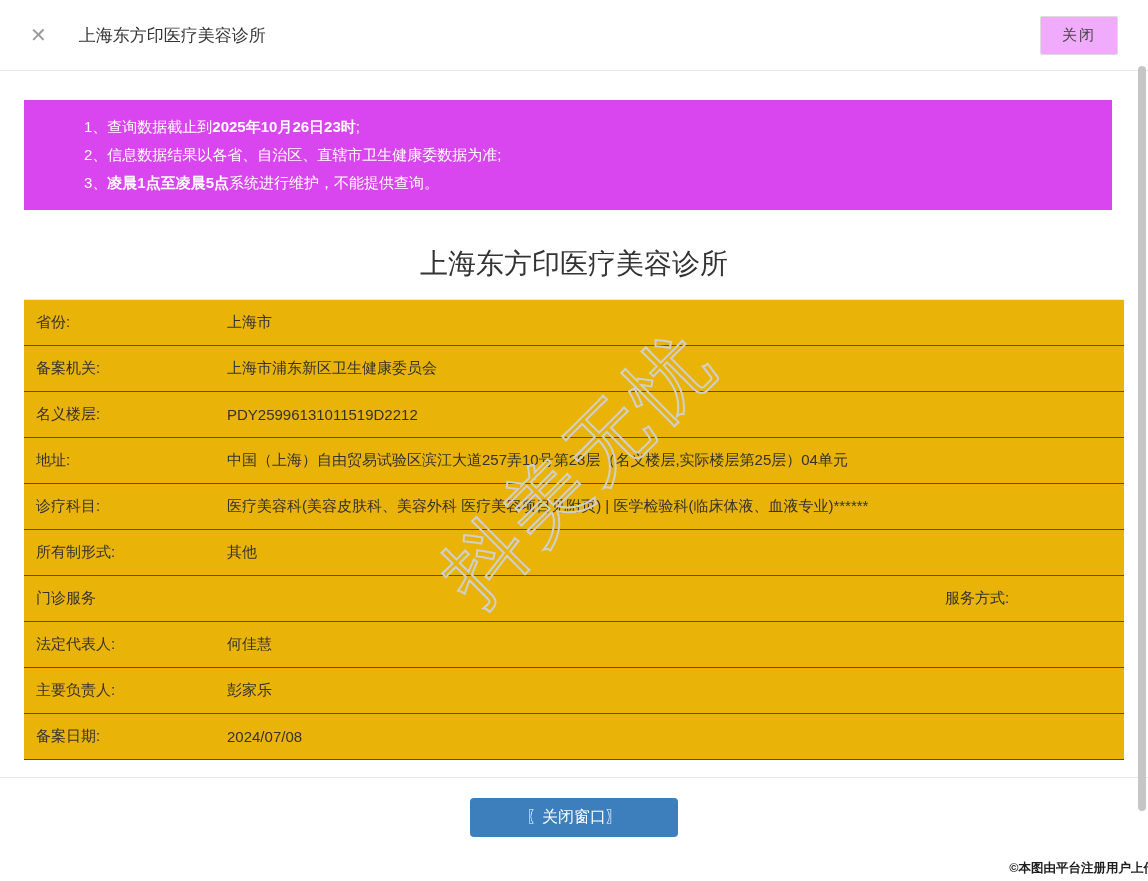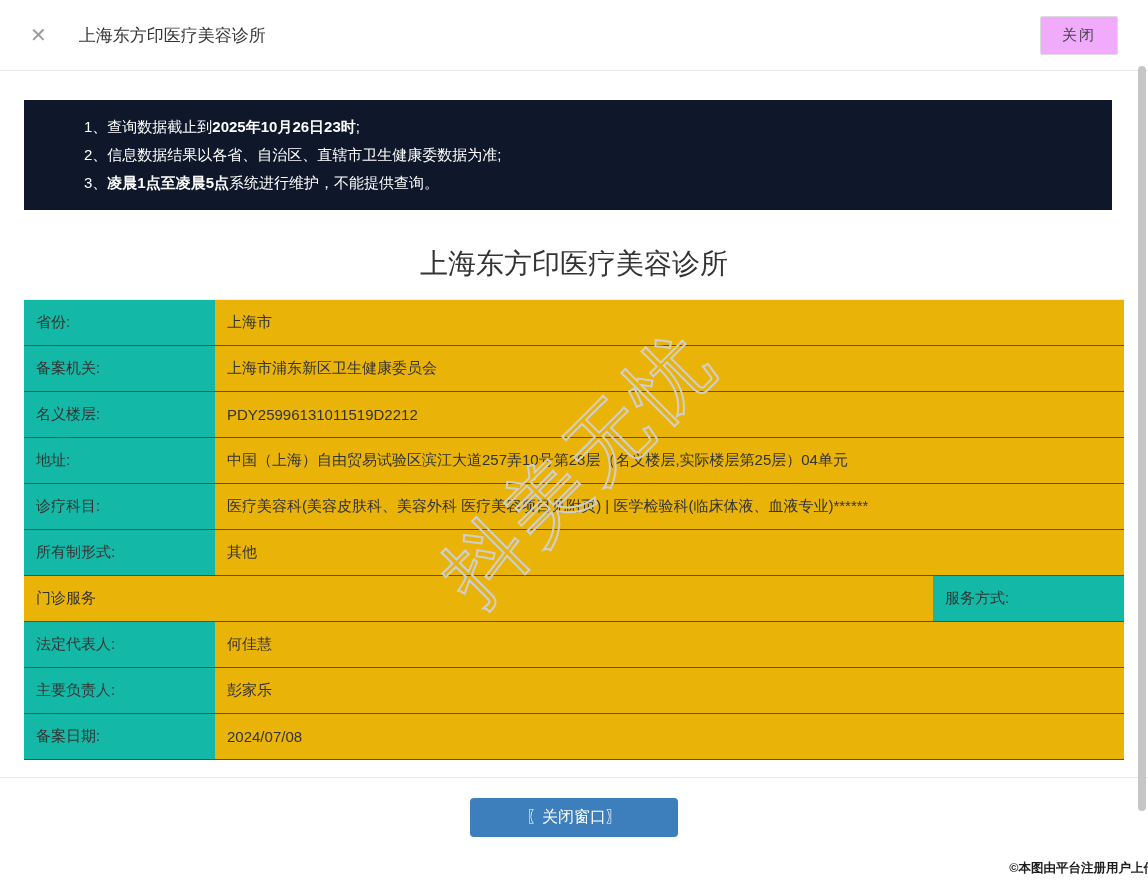--- a/index.html
+++ b/index.html
@@ -40,21 +40,21 @@
     padding: 9px 21px;
     font-size: 15px;
     color: #444;
     letter-spacing: 2px;
     cursor: pointer;
     font-family: inherit;
   }
   
   .notice {
     margin: 29px 36px 0 24px;
-    background: #0f172a;
+    background: #d946ef;
     color: #fff;
     padding: 13px 20px 13px 60px;
     font-size: 15px;
   }
   .notice-line { line-height: 28px; }
   .notice-line b { font-weight: 700; }
   
   .main-title {
     margin-top: 34px;
     text-align: center;
@@ -76,21 +76,21 @@
   .cell {
     display: flex;
     align-items: center;
     font-size: 15px;
     color: #333;
     padding: 6px 12px;
   }
   .cell.label {
     width: 191px;
     flex: 0 0 191px;
-    background: #14b8a6;
+    background: #eab308;
   }
   .cell.value {
     flex: 1;
     background: #eab308;
   }
   
   .footer {
     margin-top: 17px;
     border-top: 1px solid #e7e7e7;
     padding-top: 20px;

